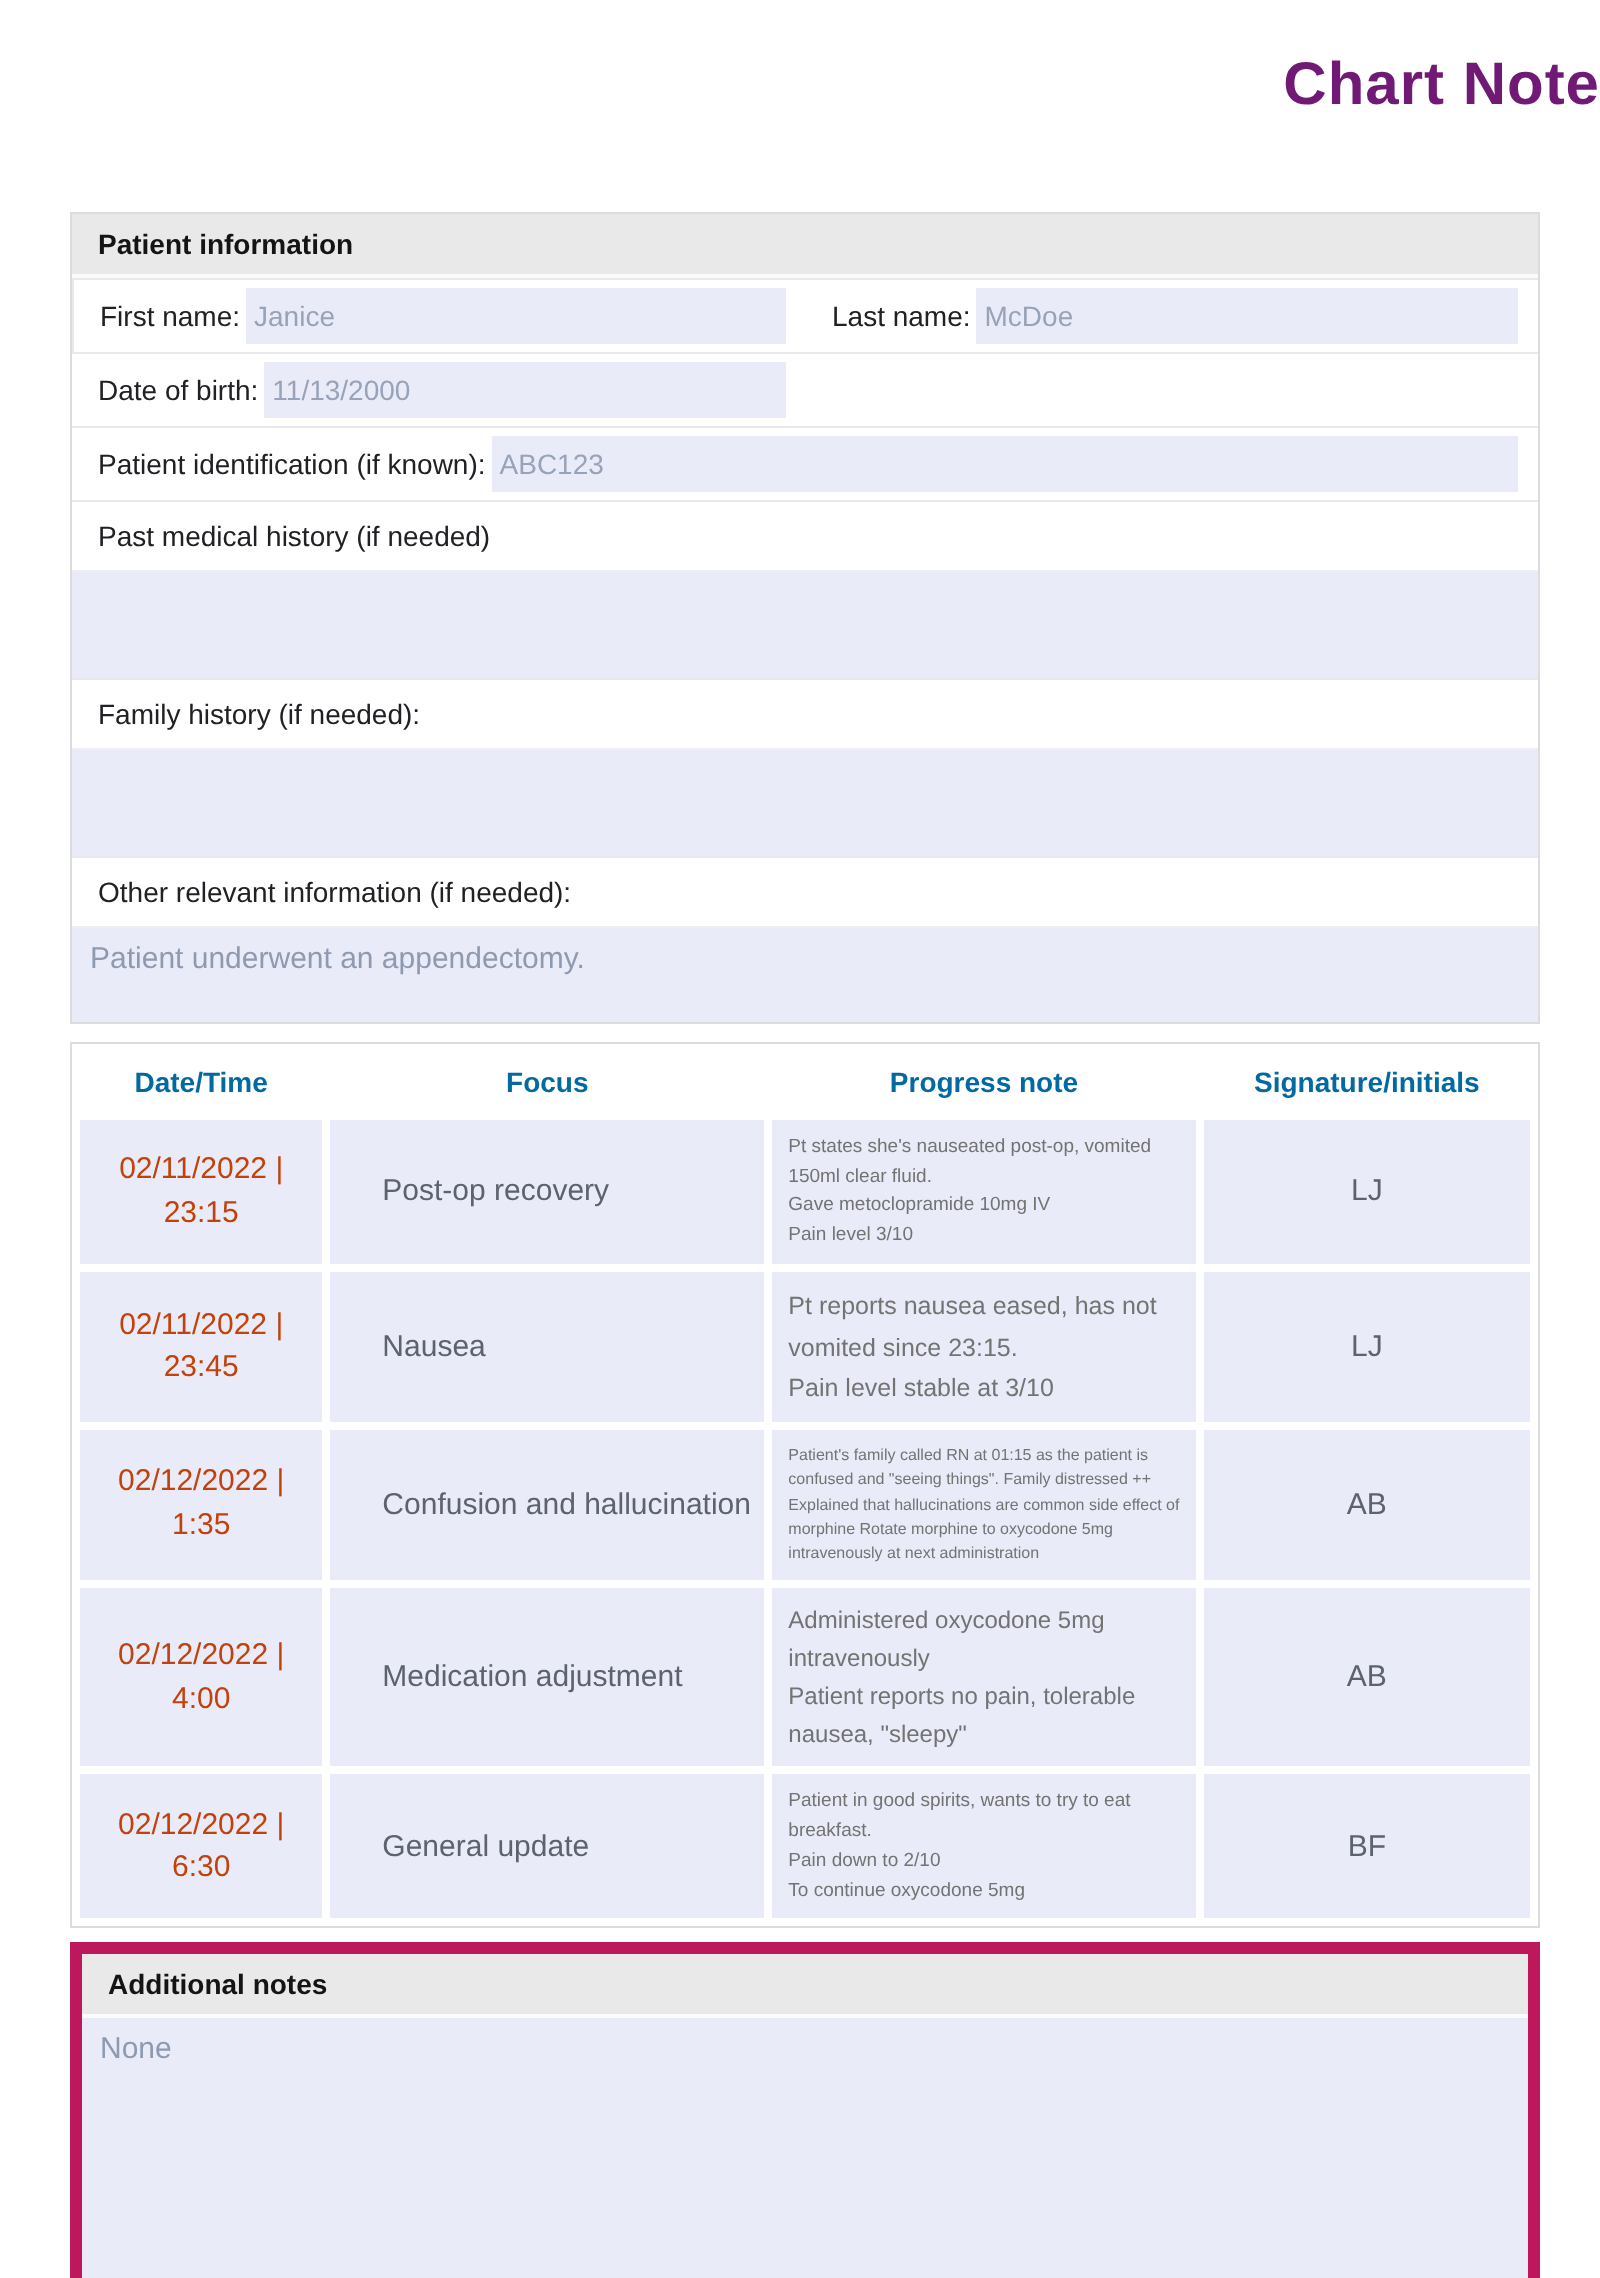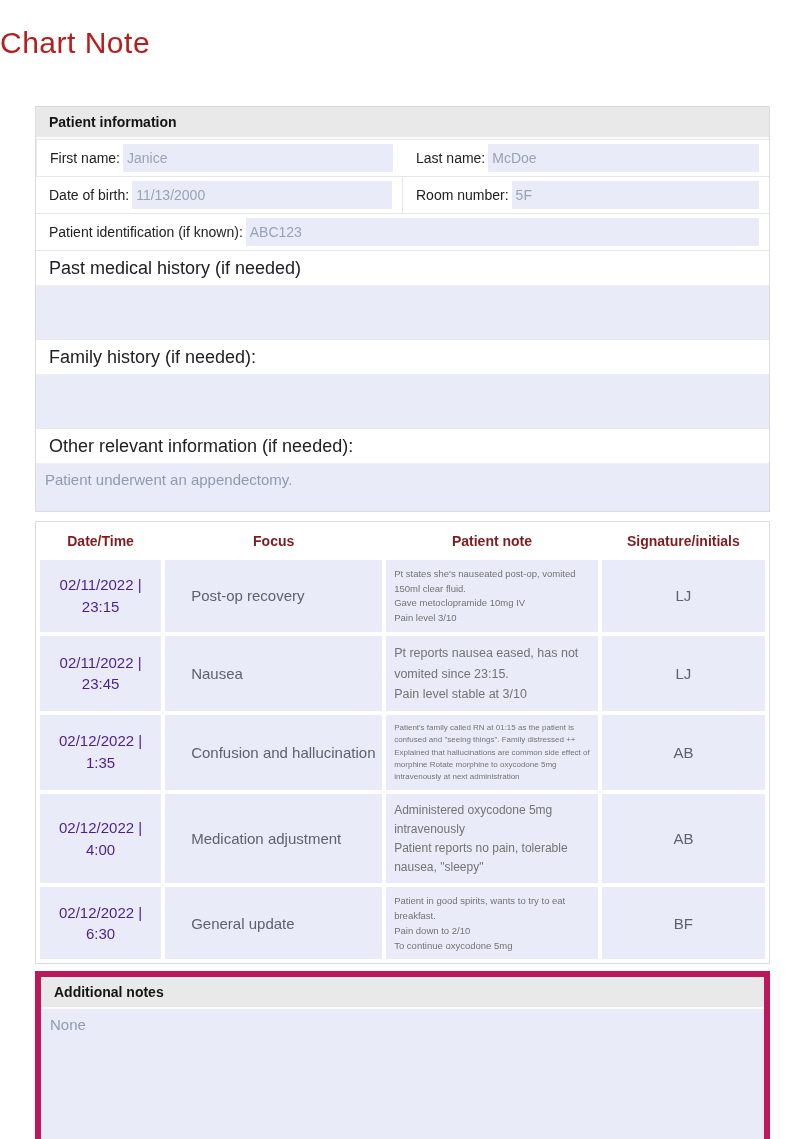--- a/index.html
+++ b/index.html
@@ -2,21 +2,21 @@
 <html><head>
 <meta charset="utf-8">
 <style>
   html,body{margin:0;padding:0;background:#ffffff;}
   body{
     width:800px;height:1139px;position:relative;overflow:hidden;
     font-family:"Liberation Sans","DejaVu Sans",sans-serif;
     -webkit-font-smoothing:antialiased;
   }
   .page-title{
-    text-align:left;font-size:30px;font-weight:normal;color:#b91c1c;
+    text-align:right;font-size:30px;font-weight:bold;color:#701a75;
     margin:26px 0 0 0;letter-spacing:0.5px;
   }
   .page{width:735px;margin:46px 0 0 35px;border-radius:11px;}
 
   
   .panel{border:1px solid #dcdcde;background:#ffffff;}
   .panel-header{
     background:#e9e9e9;color:#141414;font-weight:bold;font-size:14px;
     padding:7px 13px;border-bottom:2px solid #fbfbfc;
   }
@@ -26,40 +26,40 @@
   .two-col .col.right{border-left:1px solid #e7e7ec;}
   .field{display:flex;align-items:center;flex:1;padding-left:13px;min-height:36px;}
   .field .lbl{font-size:14px;color:#202124;white-space:nowrap;}
   .field .input{
     flex:1;align-self:stretch;margin:4px 10px 4px 3px;background:#e9ecf8;
     display:flex;align-items:center;padding-left:4px;
     color:#98a2b8;font-size:14px;min-height:26px;
   }
   .label-row{
     border-top:1px solid #e7e7ec;min-height:34px;display:flex;align-items:center;
-    padding-left:13px;font-size:18px;color:#202124;background:#fff;
+    padding-left:13px;font-size:14px;color:#202124;background:#fff;
   }
   .area{
     border-top:1px solid #eeeef3;background:#e9ecf8;min-height:52px;
     color:#8f9ab1;font-size:15px;padding:7px 9px;box-sizing:border-box;
   }
   .area.empty{min-height:54px;}
   .area.tall{min-height:158px;}
 
   
   .table-wrap{border:1px solid #dcdcde;margin-top:9px;background:#fff;}
   table.progress{width:100%;border-collapse:separate;border-spacing:4px;}
   table.progress th{
-    font-size:14px;font-weight:bold;color:#7f1d1d;background:#ffffff;
+    font-size:14px;font-weight:bold;color:#0369a1;background:#ffffff;
     padding:7px 2px;text-align:center;
   }
   th.c-date{width:118px;} th.c-focus{width:215px;} th.c-note{width:210px;} th.c-sig{width:160px;}
   table.progress td{background:#e9ecf8;}
   td.date-cell{
-    text-align:center;vertical-align:middle;color:#4c1d95;font-size:15px;line-height:1.45;height:62px;
+    text-align:center;vertical-align:middle;color:#c2410c;font-size:15px;line-height:1.45;height:62px;
   }
   td.focus-cell{vertical-align:middle;color:#5c626e;font-size:15px;padding-left:26px;}
   td.note-cell{vertical-align:top;padding:7px 8px 6px 8px;color:#737373;}
   td.sig-cell{text-align:center;vertical-align:middle;color:#5c626e;font-size:15px;}
   .note-line{line-height:1.5;}
   .note-xs .note-line{font-size:8px;line-height:1.55;}
   .note-sm .note-line{font-size:9.5px;line-height:1.55;}
   .note-reg .note-line{font-size:12px;line-height:1.6;}
   .note-md .note-line{font-size:12.5px;line-height:1.65;}
 
@@ -91,26 +91,20 @@
       </div>
     </div>
 
     <div class="field-row two-col">
       <div class="col">
         <div class="field">
           <span class="lbl">Date of birth:</span>
           <span class="input">11/13/2000</span>
         </div>
       </div>
-      <div class="col right">
-        <div class="field">
-          <span class="lbl">Room number:</span>
-          <span class="input">5F</span>
-        </div>
-      </div>
     </div>
 
     <div class="field-row">
       <div class="field">
         <span class="lbl">Patient identification (if known):</span>
         <span class="input">ABC123</span>
       </div>
     </div>
 
     <div class="label-row">Past medical history (if needed)</div>
@@ -122,21 +116,21 @@
     <div class="label-row">Other relevant information (if needed):</div>
     <div class="area" style="min-height:48px;">Patient underwent an appendectomy.</div>
   </div>
 
   <div class="table-wrap">
     <table class="progress">
       <thead>
         <tr>
           <th class="c-date">Date/Time</th>
           <th class="c-focus">Focus</th>
-          <th class="c-note">Patient note</th>
+          <th class="c-note">Progress note</th>
           <th class="c-sig">Signature/initials</th>
         </tr>
       </thead>
       <tbody id="progress-rows">
     <tr>
       <td class="date-cell">
         <div class="date-line">02/11/2022 |</div>
         <div class="date-line">23:15</div>
       </td>
       <td class="focus-cell">Post-op recovery</td>

